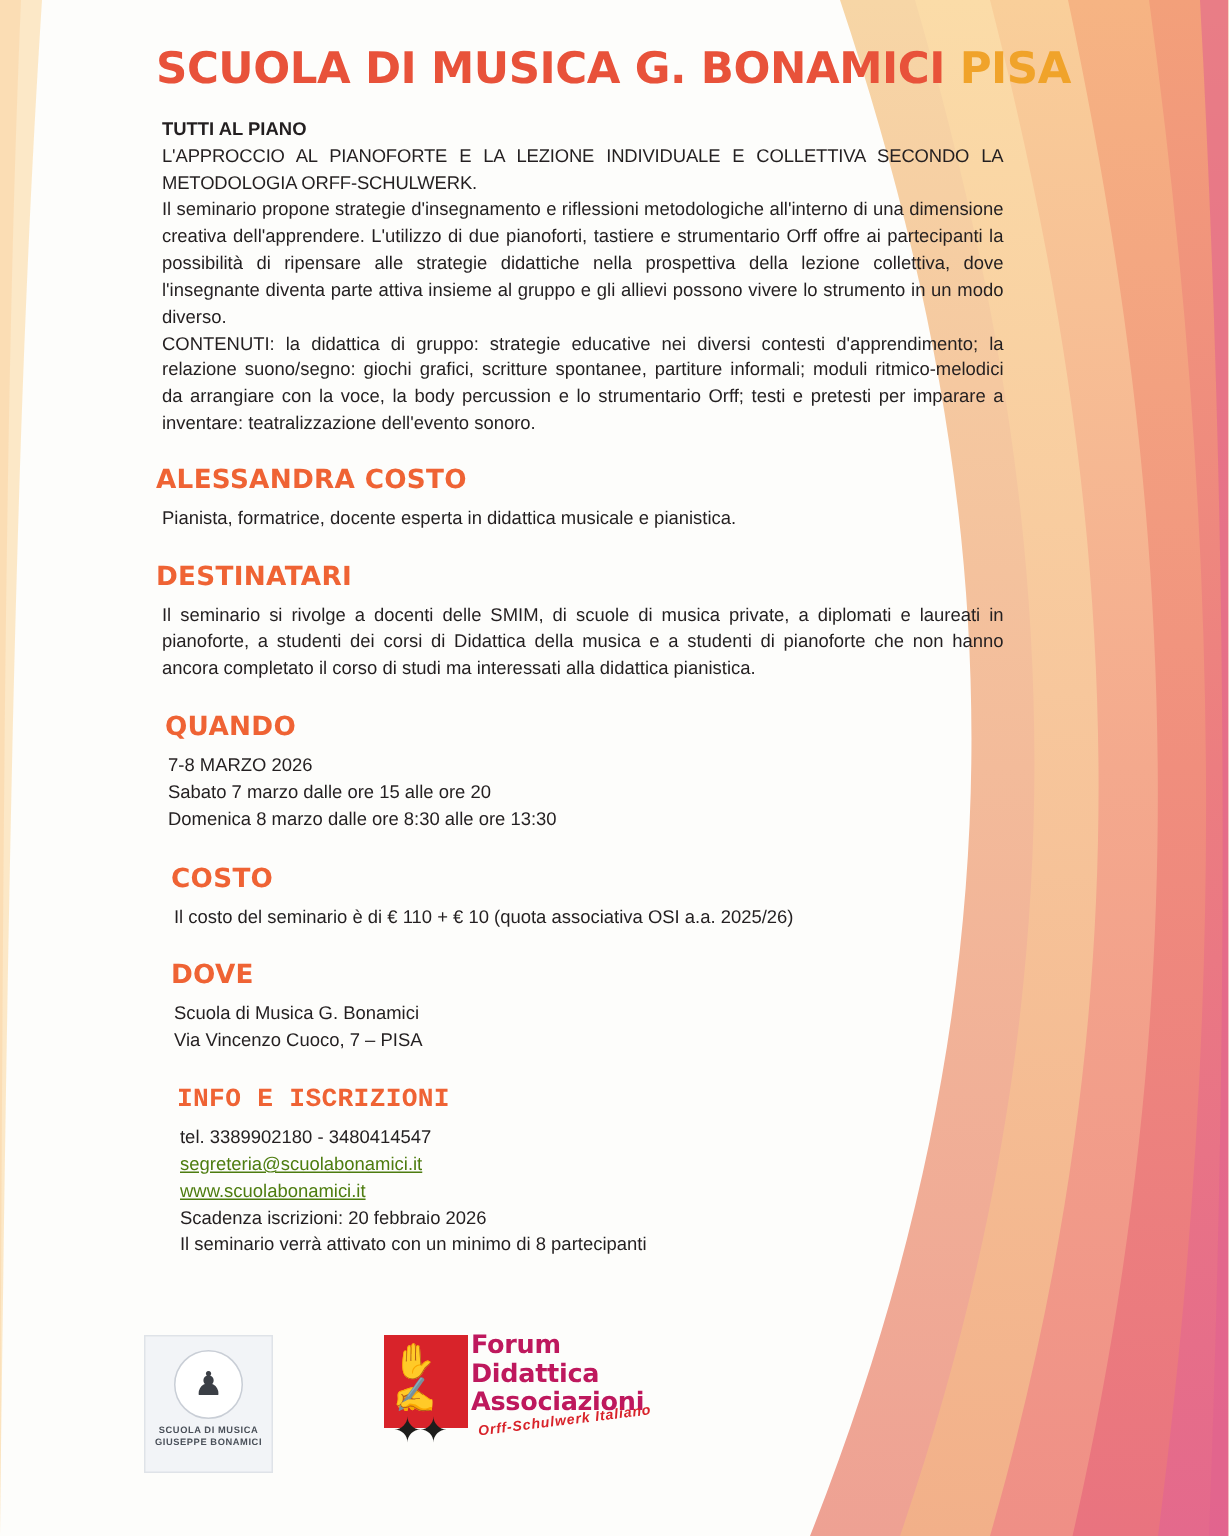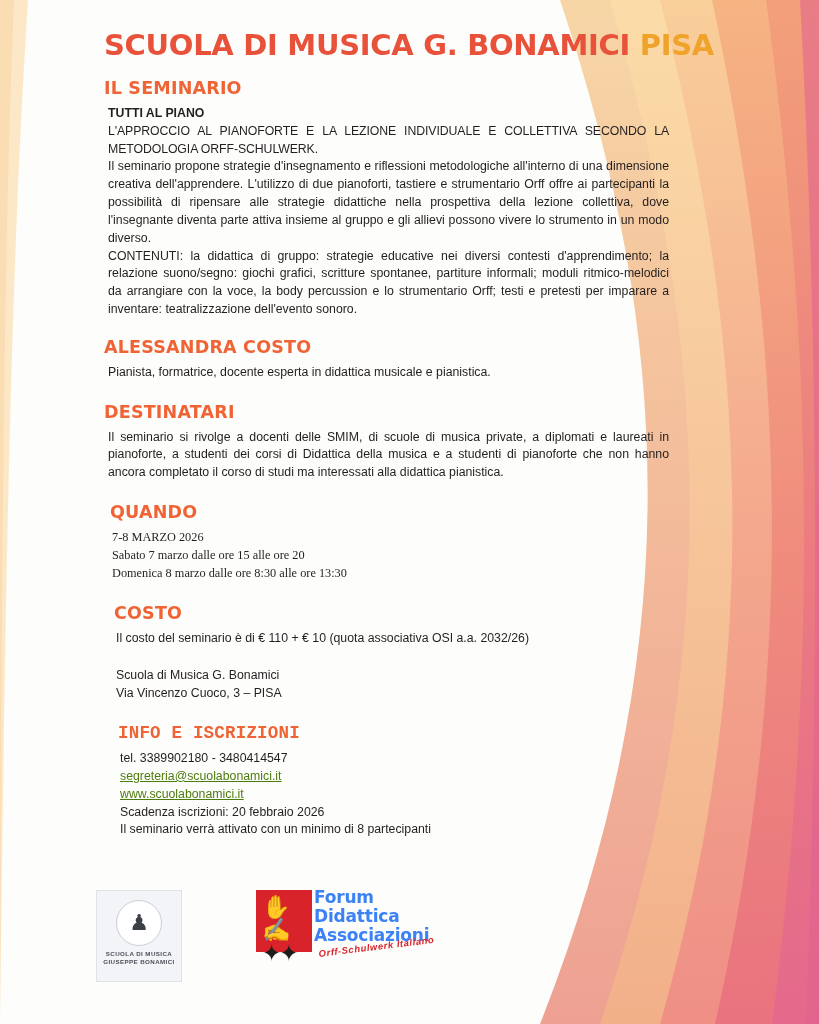--- a/index.html
+++ b/index.html
@@ -67,21 +67,21 @@
     margin: 0 0 1px 0;
   }
   .caps {
     font-size: 12.3px;
     line-height: 1.42;
     color: #231f20;
     margin: 0 0 6px 0;
   }
   .block-body { margin-left: 0; }
   .pad1 { padding-left: 4px; }
-  .pad2 { padding-left: 8px; font-family: Liberation Serif, serif; }
+  .pad2 { padding-left: 8px; }
   .pad3 { padding-left: 12px; }
   .pad4 { padding-left: 16px; }
   .line { margin: 0; font-size: 12.3px; line-height: 1.45; color: #231f20; }
   a.link { color: #4d7c0f; text-decoration: underline; }
 
   .sect-seminario { margin-bottom: 18px; }
   .sect-seminario .caps { letter-spacing: -0.1px; }
 
   
   .logos {
@@ -132,21 +132,21 @@
     width: 46px; height: 52px;
     color: #1d1d1b;
     font-size: 23px;
     line-height: 1;
     letter-spacing: -2px;
   }
   .logo-forum .fw {
     position: absolute; left: 58px; top: 2px;
     font-family: "DejaVu Sans", sans-serif;
     font-weight: 800;
-    color: #3b82f6;
+    color: #be185d;
     font-size: 17px;
     line-height: 1.12;
     letter-spacing: -0.2px;
   }
   .logo-forum .tagline {
     position: absolute;
     left: 62px; top: 62px;
     font-size: 9.4px;
     font-weight: bold;
     font-style: italic;
@@ -204,21 +204,20 @@
   </div>
 
   <div class="content">
 
     <div class="title">
       <span>SCUOLA DI MUSICA G. BONAMICI</span>
       <span class="city">PISA</span>
     </div>
 
     <div class="sect sect-seminario">
-      <h2 class="indent1">IL SEMINARIO</h2>
       <div class="block-body pad1">
         <p class="sub-head">TUTTI AL PIANO</p>
         <p class="caps">L'APPROCCIO AL PIANOFORTE E LA LEZIONE INDIVIDUALE E COLLETTIVA SECONDO LA METODOLOGIA ORFF-SCHULWERK.</p>
         <p>Il seminario propone strategie d'insegnamento e riflessioni metodologiche all'interno di una dimensione creativa dell'apprendere. L'utilizzo di due pianoforti, tastiere e strumentario Orff offre ai partecipanti la possibilità di ripensare alle strategie didattiche nella prospettiva della lezione collettiva, dove l'insegnante diventa parte attiva insieme al gruppo e gli allievi possono vivere lo strumento in un modo diverso.</p>
         <p>CONTENUTI: la didattica di gruppo: strategie educative nei diversi contesti d'apprendimento; la relazione suono/segno: giochi grafici, scritture spontanee, partiture informali; moduli ritmico-melodici da arrangiare con la voce, la body percussion e lo strumentario Orff; testi e pretesti per imparare a inventare: teatralizzazione dell'evento sonoro.</p>
       </div>
     </div>
 
     <div class="sect">
       <h2 class="indent1">ALESSANDRA COSTO</h2>
@@ -239,28 +238,29 @@
       <div class="block-body pad2">
         <p class="line">7-8 MARZO 2026</p>
         <p class="line">Sabato 7 marzo dalle ore 15 alle ore 20</p>
         <p class="line">Domenica 8 marzo dalle ore 8:30 alle ore 13:30</p>
       </div>
     </div>
 
     <div class="sect">
       <h2 class="indent3">COSTO</h2>
       <div class="block-body pad3">
-        <p class="line">Il costo del seminario è di € 110 + € 10 (quota associativa OSI a.a. 2032/26)</p>
-      </div>
-    </div>
-
-    <div class="sect">
+        <p class="line">Il costo del seminario è di € 110 + € 10 (quota associativa OSI a.a. 2025/26)</p>
+      </div>
+    </div>
+
+    <div class="sect">
+      <h2 class="indent3">DOVE</h2>
       <div class="block-body pad3">
         <p class="line">Scuola di Musica G. Bonamici</p>
-        <p class="line">Via Vincenzo Cuoco, 3 – PISA</p>
+        <p class="line">Via Vincenzo Cuoco, 7 – PISA</p>
       </div>
     </div>
 
     <div class="sect">
       <h2 class="indent4">INFO E ISCRIZIONI</h2>
       <div class="block-body pad4">
         <p class="line">tel. 3389902180 - 3480414547</p>
         <p class="line"><a class="link" href="#">segreteria@scuolabonamici.it</a></p>
         <p class="line"><a class="link" href="#">www.scuolabonamici.it</a></p>
         <p class="line">Scadenza iscrizioni: 20 febbraio 2026</p>

